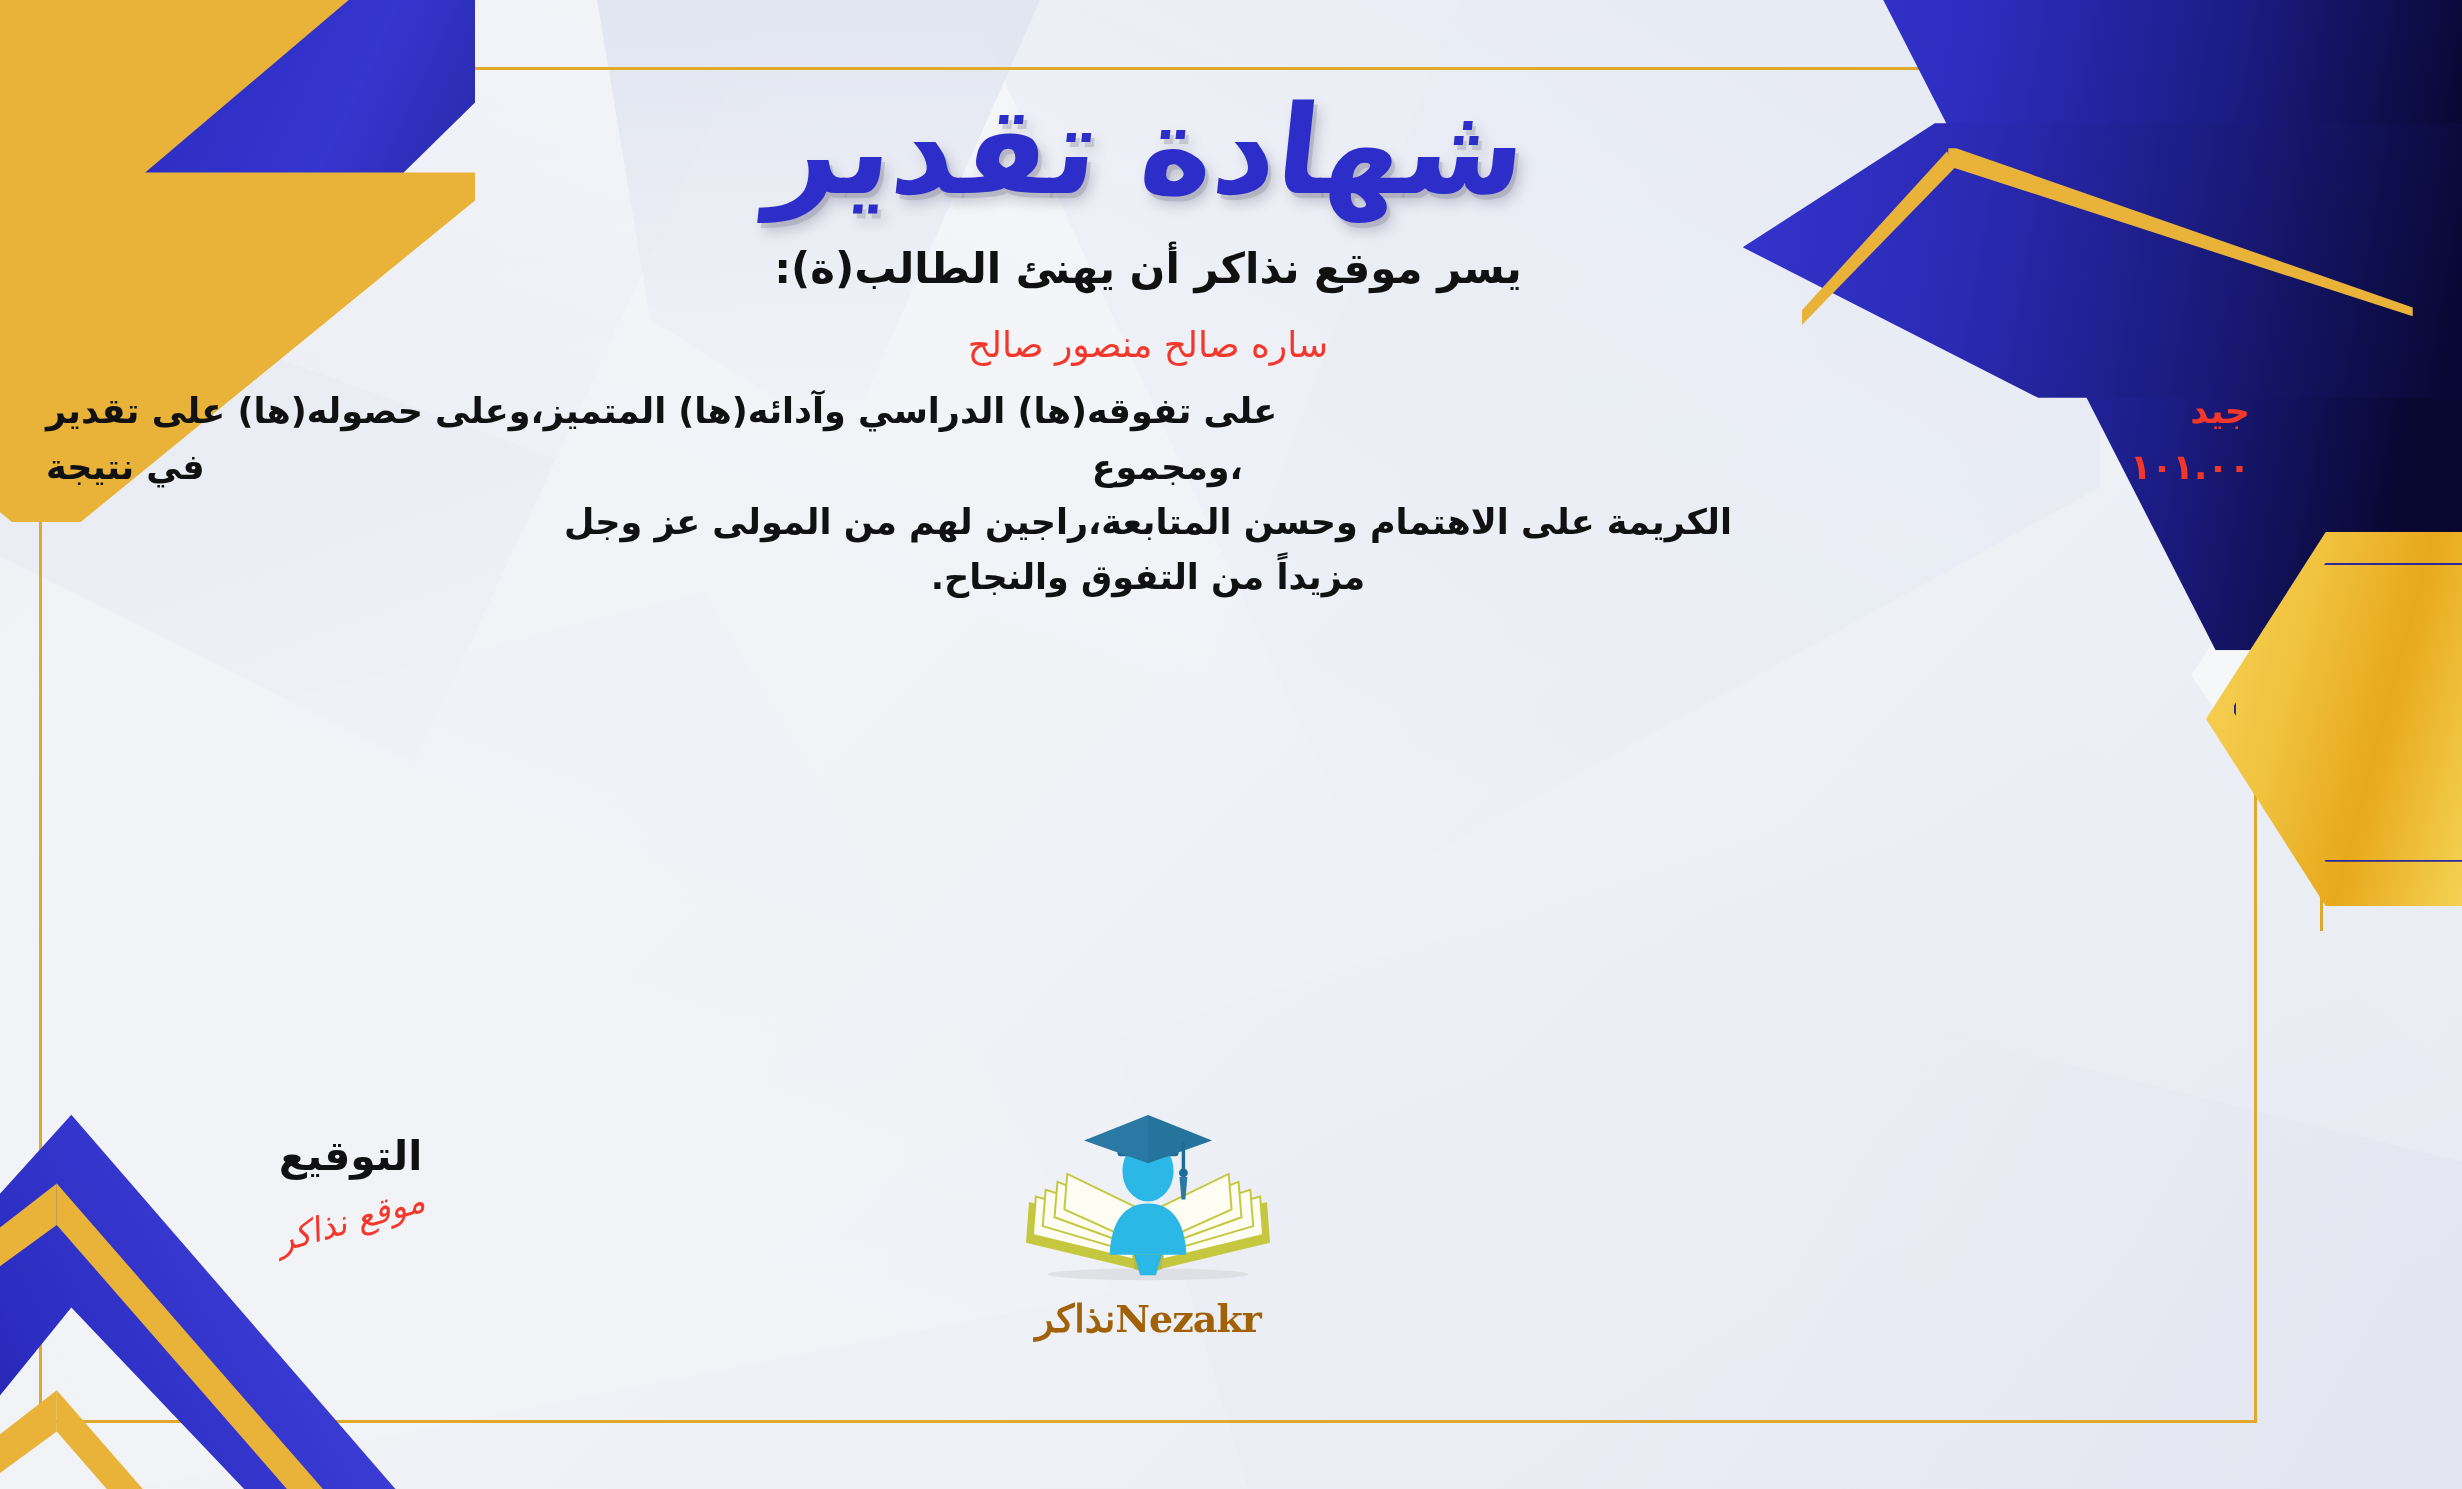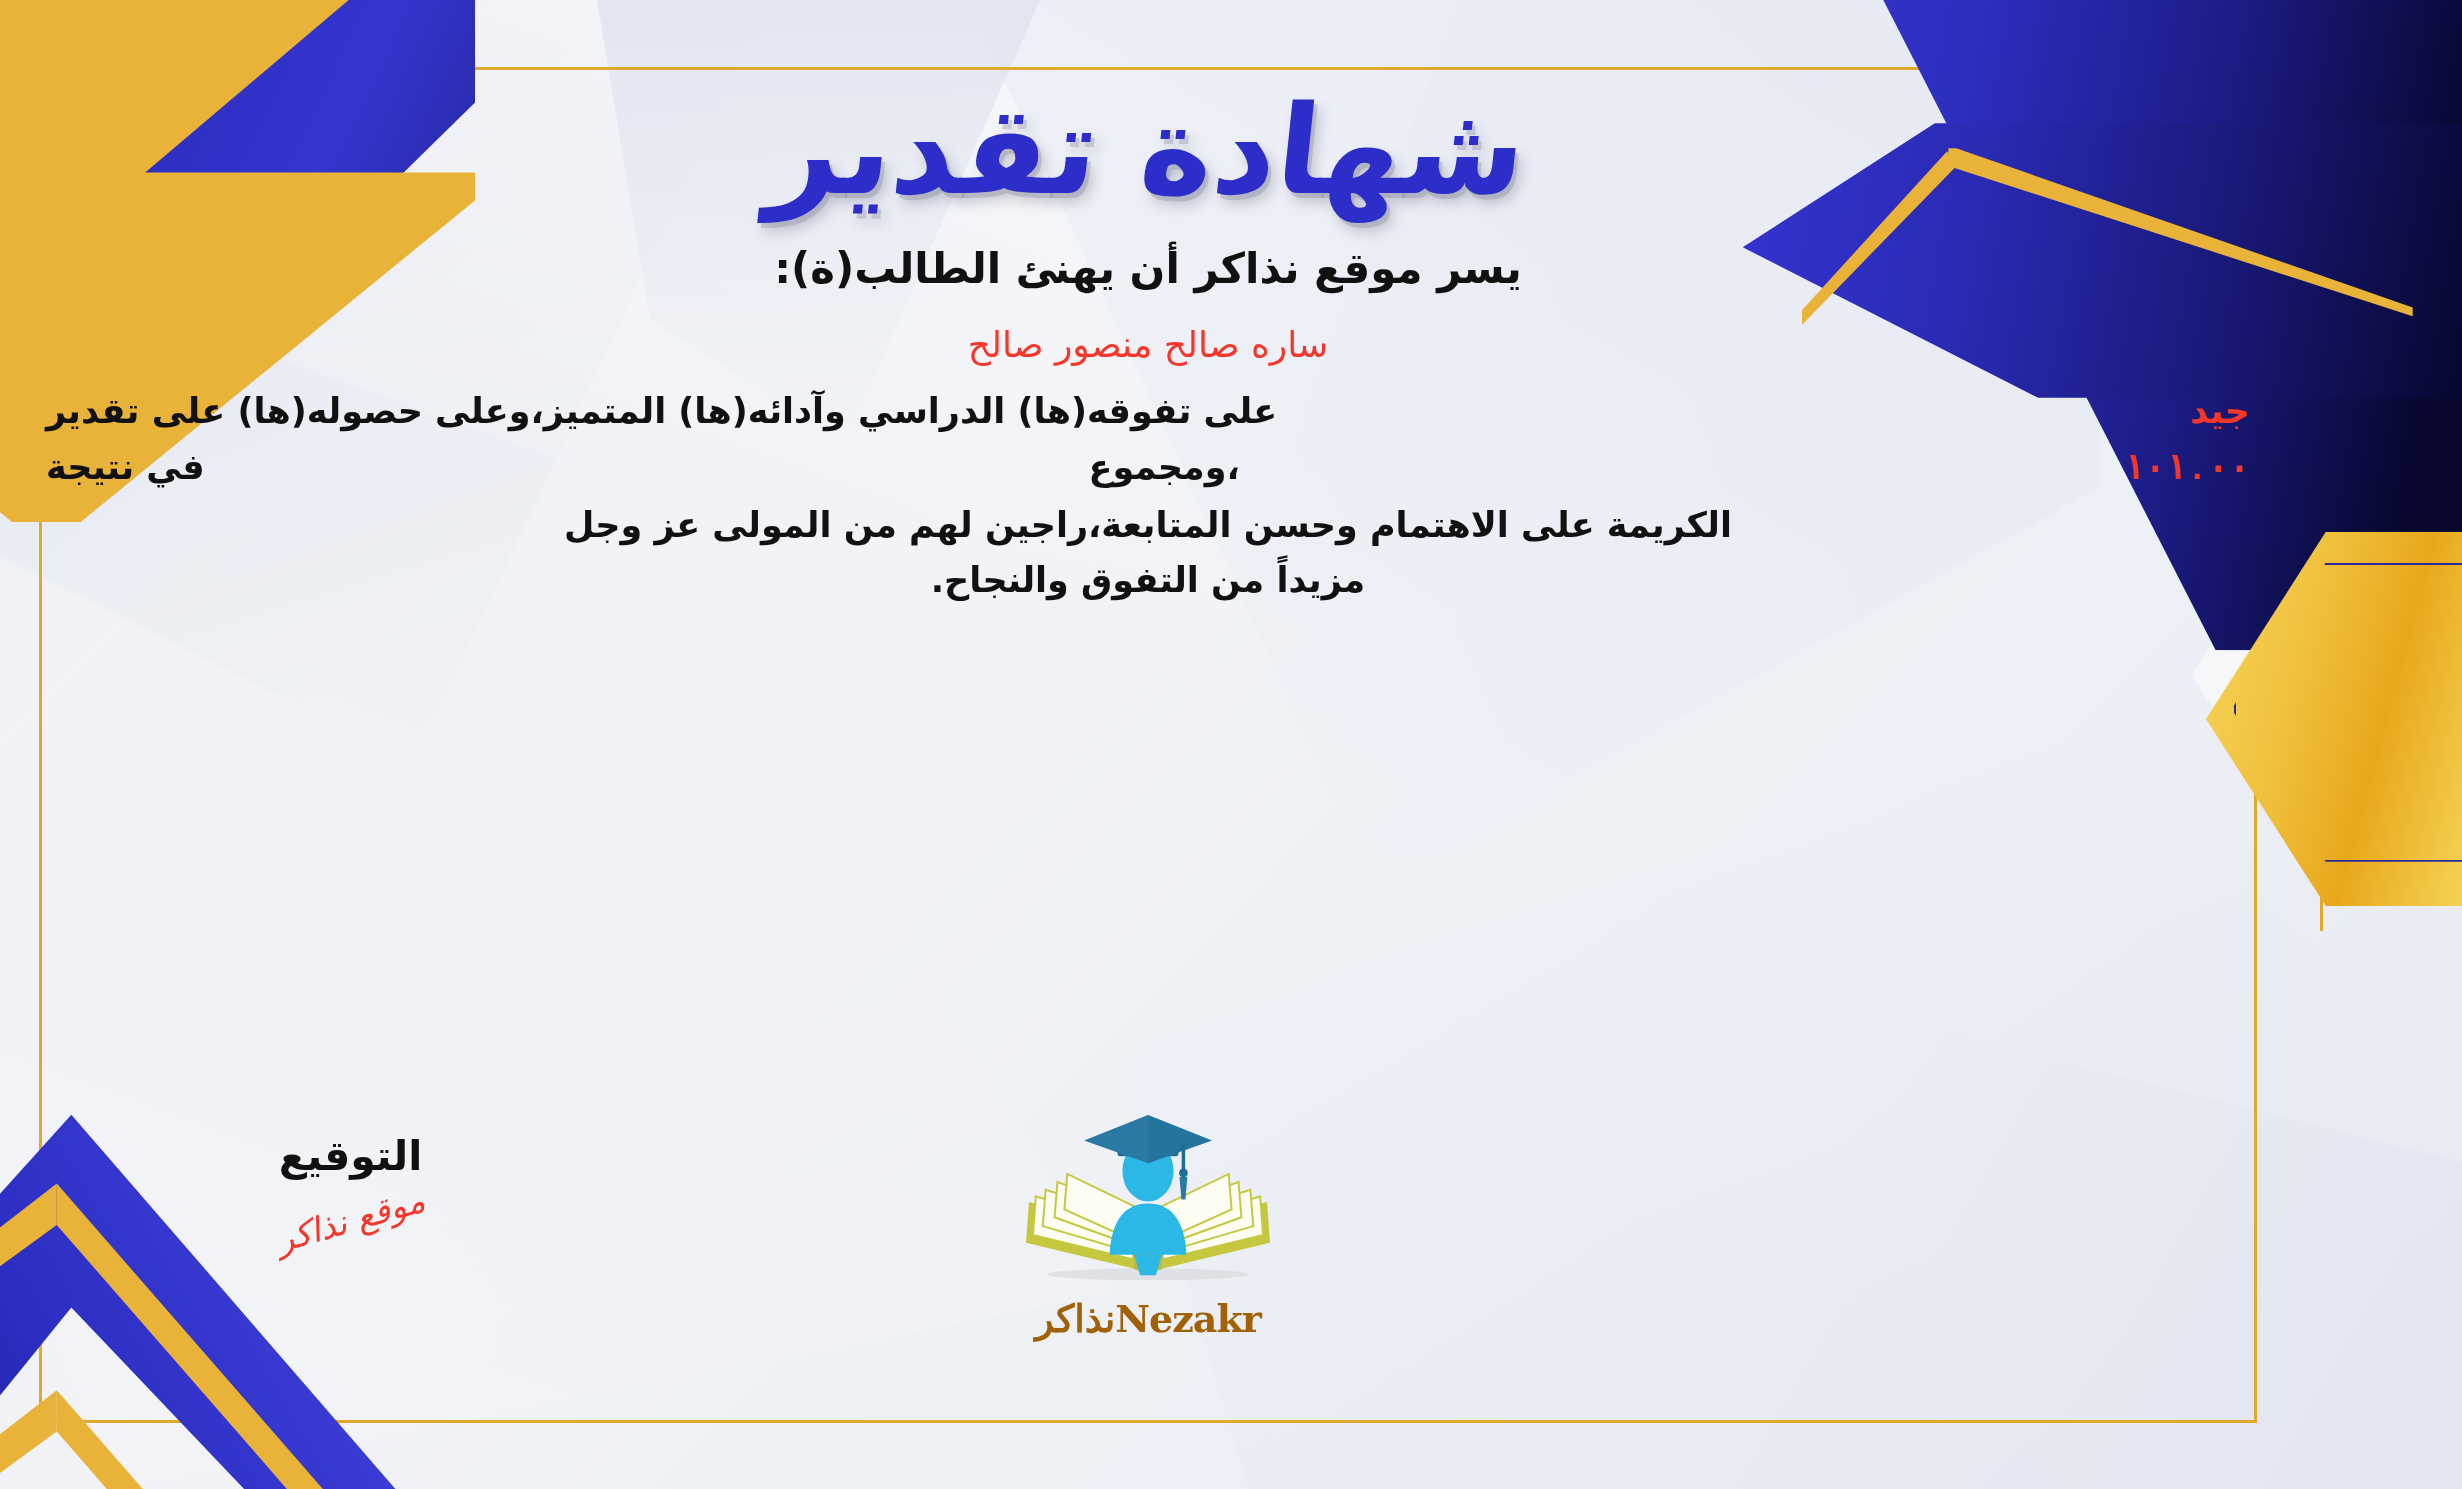--- a/index.html
+++ b/index.html
@@ -212,21 +212,21 @@
   }
   .body-line{ display:block; white-space:nowrap; }
   .body-line.justified{
     display:flex;
     justify-content:space-between;
     align-items:baseline;
     width:100%;
     white-space:nowrap;
   }
   .hl{color:#f4372b;}
-  .num{color:#f4372b; direction:ltr; unicode-bidi:isolate;font-family:Liberation Mono, monospace;}
+  .num{color:#f4372b; direction:ltr; unicode-bidi:isolate;}
 
   
   .footer{
     position:absolute;
     left:0; right:0; bottom:8.9px;
     height:305px;
   }
   .sig-block{
     position:absolute; right:auto; left:152px; top:29.5px;
     width:305px; text-align:center; direction:rtl;

